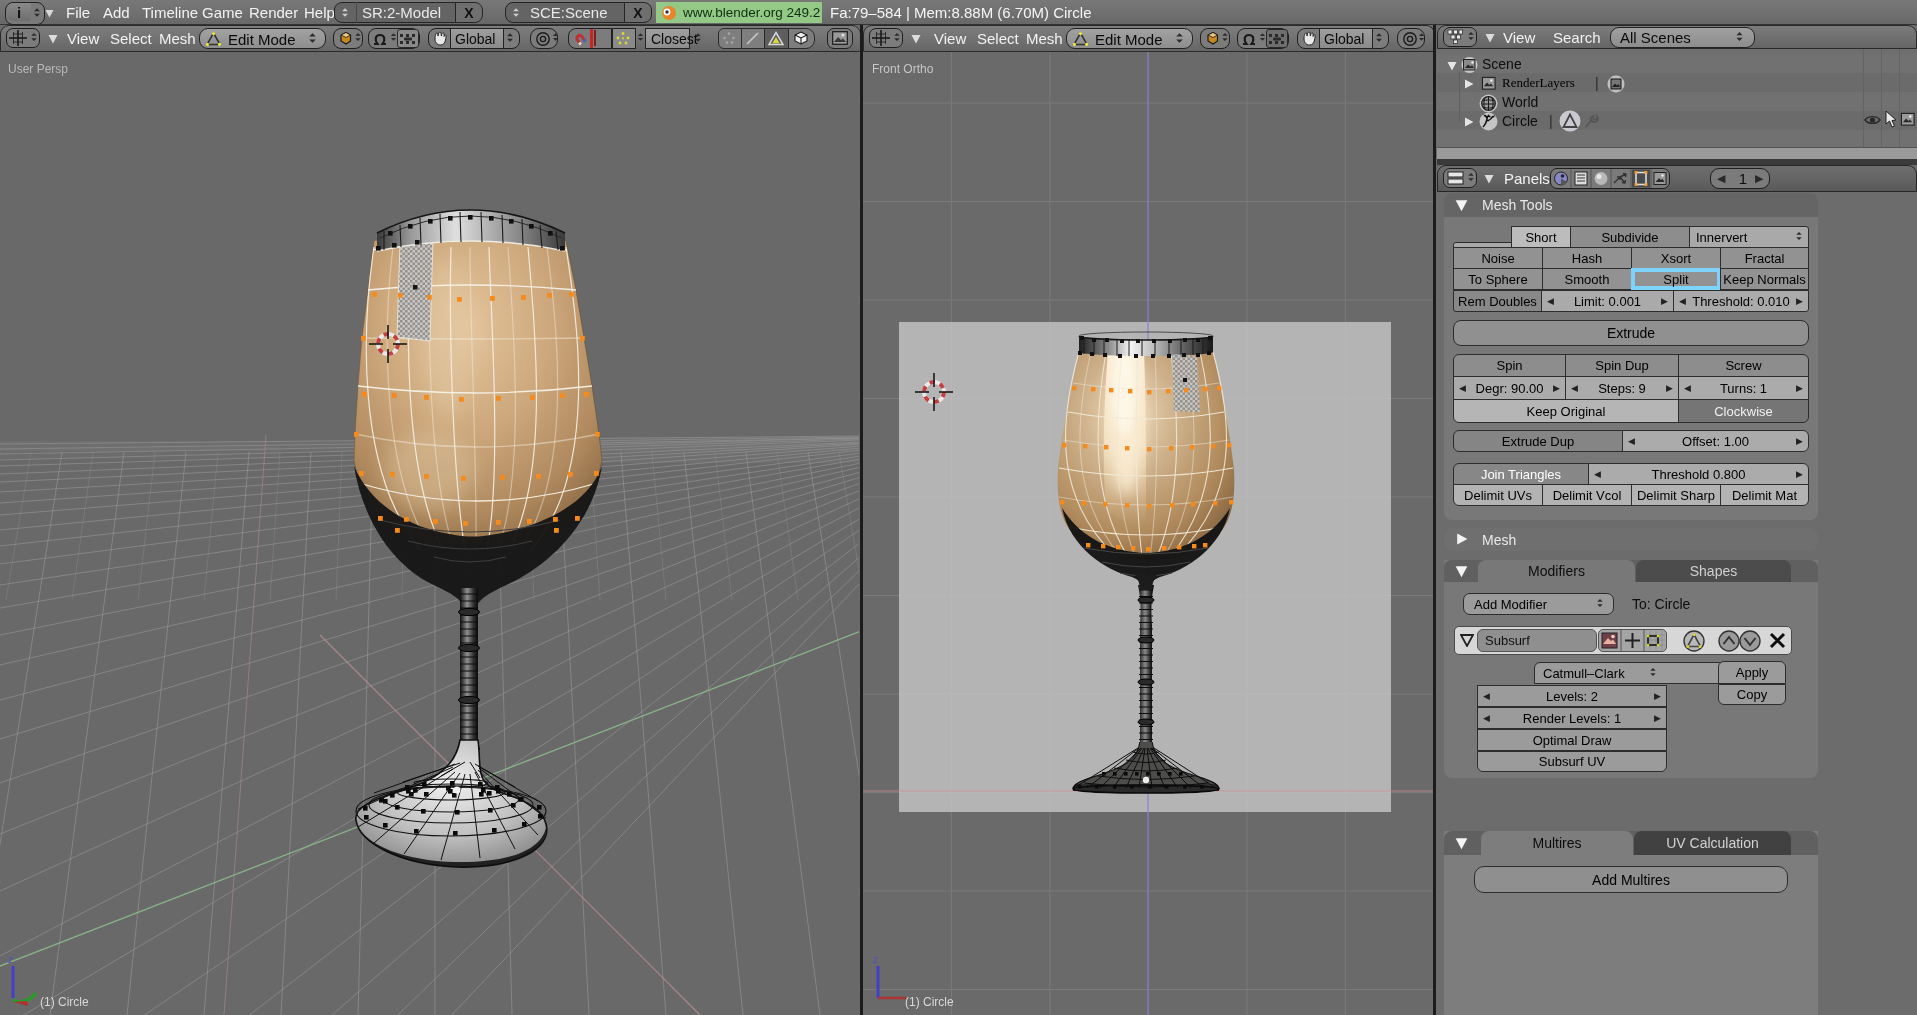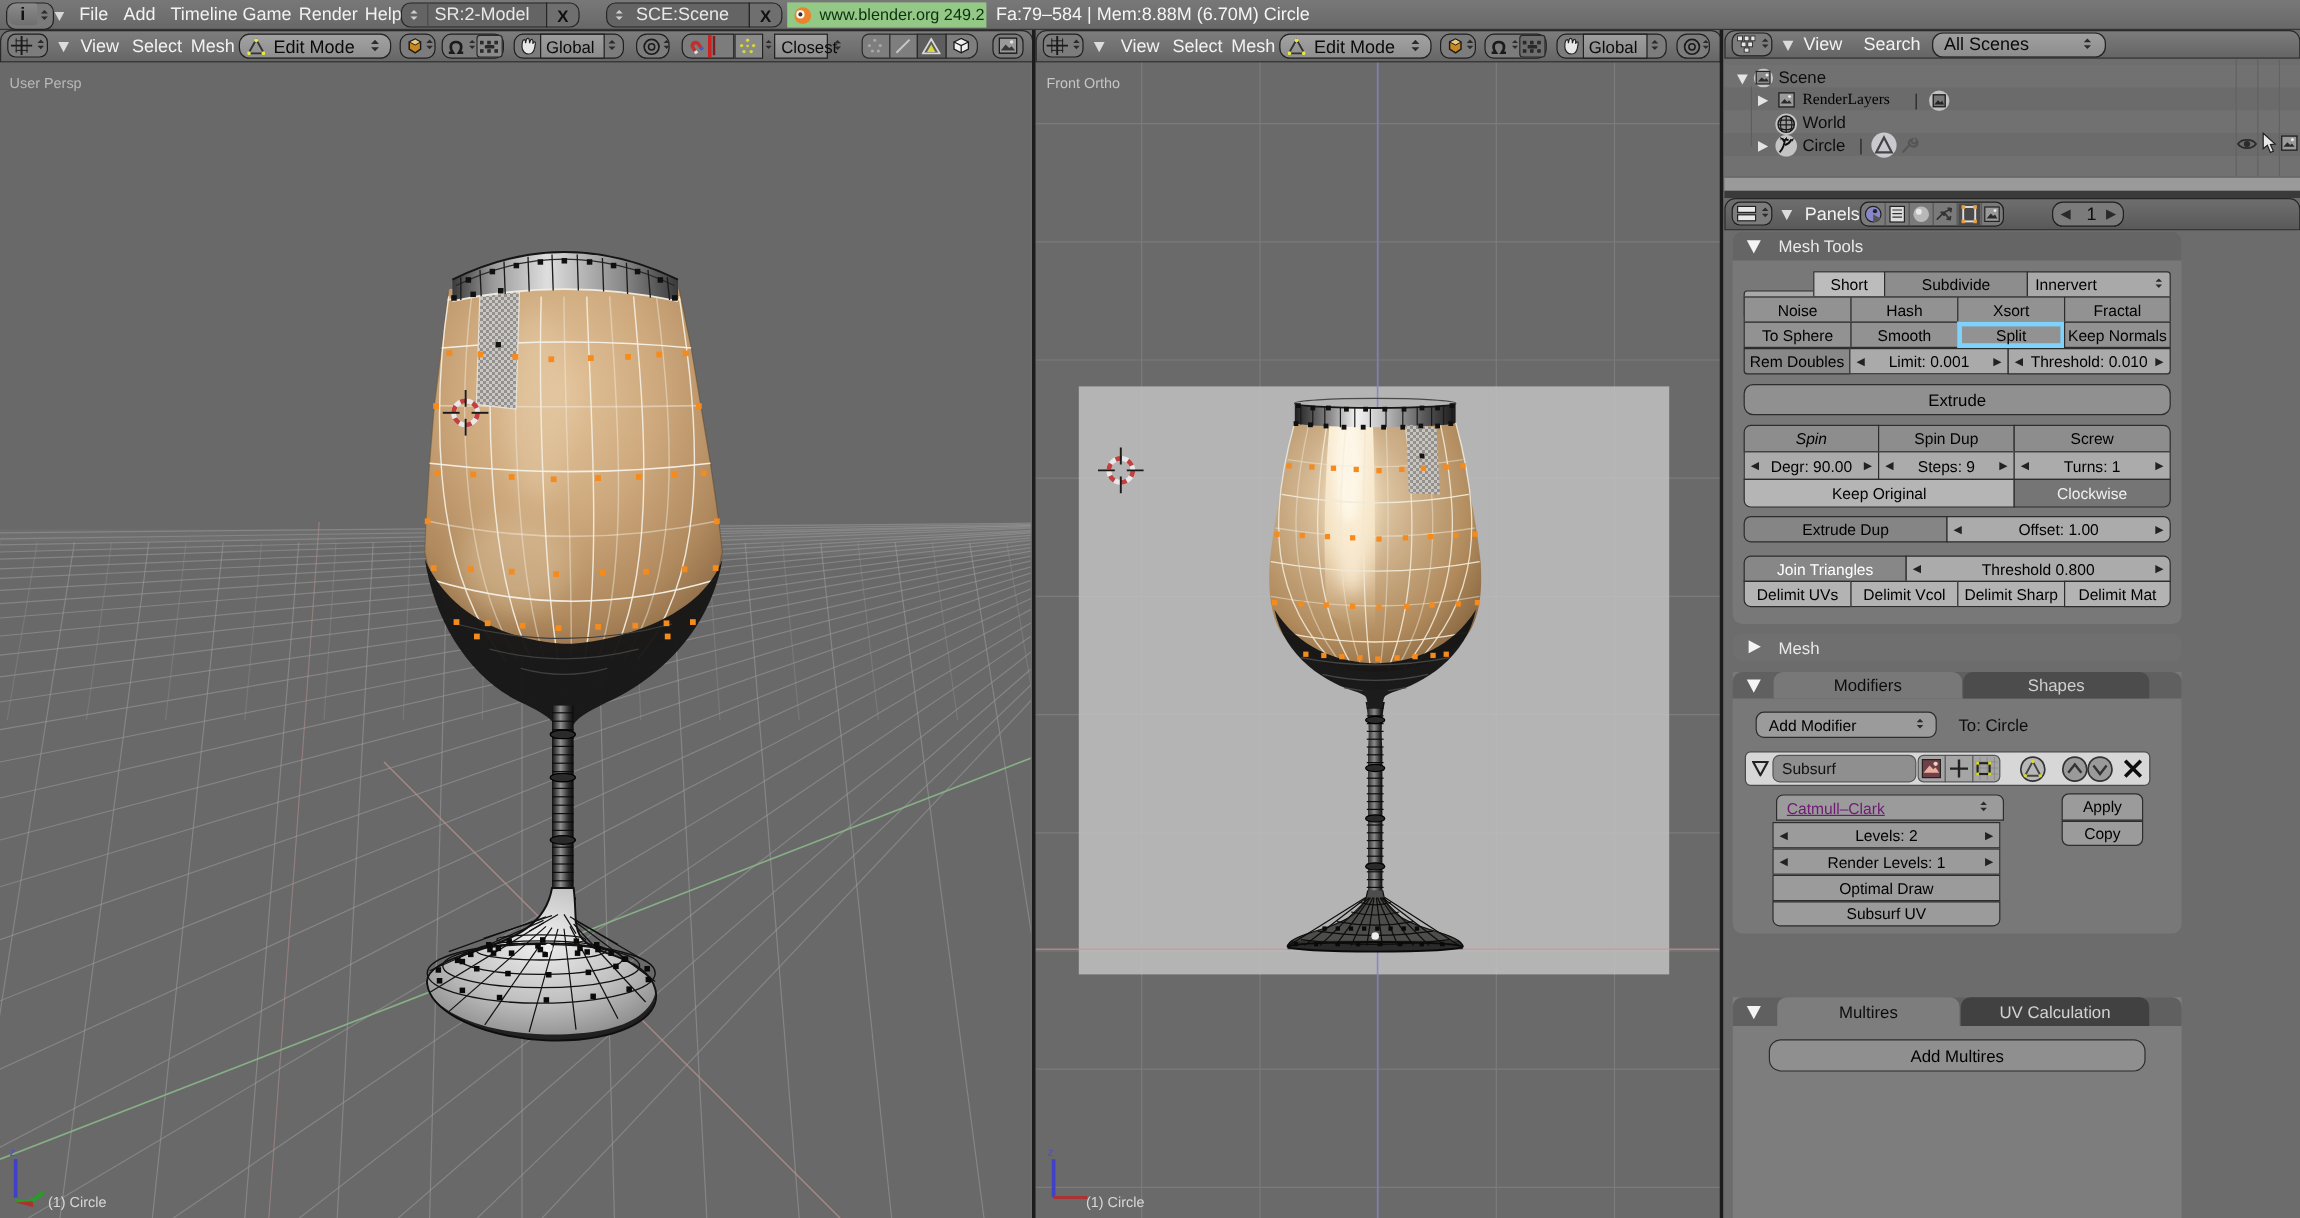--- a/index.html
+++ b/index.html
@@ -1065,21 +1065,21 @@
     <span>Limit: 0.001</span>
   </div>
 <div class="" style="left:1673px;top:290px;width:136px;height:22px;background:#aaaaaa;border:1px solid #2d2d2d;border-radius:0 0 3px 0;display:flex;align-items:center;justify-content:center;font-size:13px;color:#000;box-sizing:border-box;position:absolute;">
     <span style="position:absolute;left:5px;top:50%;transform:translateY(-50%);font-size:9px;color:#222">◀</span>
     <span style="position:absolute;right:5px;top:50%;transform:translateY(-50%);font-size:9px;color:#222">▶</span>
     <span>Threshold: 0.010</span>
   </div>
 <div class="" style="left:1453px;top:320px;width:356px;height:26px;background:#909090;border:1px solid #2d2d2d;border-radius:8px;display:flex;align-items:center;justify-content:center;font-size:14px;color:#000;box-sizing:border-box;">
     <span style="">Extrude</span>
   </div>
-<div class="" style="left:1453px;top:354px;width:113px;height:23px;background:#8d8d8d;border:1px solid #2d2d2d;border-radius:6px 0 0 0;display:flex;align-items:center;justify-content:center;font-size:13px;color:#000;box-sizing:border-box;font-style:italic;">
+<div class="" style="left:1453px;top:354px;width:113px;height:23px;background:#8d8d8d;border:1px solid #2d2d2d;border-radius:6px 0 0 0;display:flex;align-items:center;justify-content:center;font-size:13px;color:#000;box-sizing:border-box;">
     <span style="">Spin</span>
   </div>
 <div class="" style="left:1565px;top:354px;width:114px;height:23px;background:#8d8d8d;border:1px solid #2d2d2d;border-radius:0;display:flex;align-items:center;justify-content:center;font-size:13px;color:#000;box-sizing:border-box;">
     <span style="">Spin Dup</span>
   </div>
 <div class="" style="left:1678px;top:354px;width:131px;height:23px;background:#8d8d8d;border:1px solid #2d2d2d;border-radius:0 6px 0 0;display:flex;align-items:center;justify-content:center;font-size:13px;color:#000;box-sizing:border-box;">
     <span style="">Screw</span>
   </div>
 <div class="" style="left:1453px;top:376px;width:113px;height:24px;background:#ababab;border:1px solid #2d2d2d;border-radius:0;display:flex;align-items:center;justify-content:center;font-size:13px;color:#000;box-sizing:border-box;position:absolute;">
     <span style="position:absolute;left:5px;top:50%;transform:translateY(-50%);font-size:9px;color:#222">◀</span>
@@ -1185,21 +1185,21 @@
   </svg>
 <svg style="position:absolute;left:1718px;top:629px" width="43" height="24" viewBox="0 0 43 24">
 <circle cx="11" cy="12" r="10" fill="#9a9a9a" stroke="#333" stroke-width="1.4"></circle>
 <path d="M5.5 15 L11 8 L16.5 15" fill="none" stroke="#333" stroke-width="2"></path>
 <circle cx="32" cy="12" r="10" fill="#9a9a9a" stroke="#333" stroke-width="1.4"></circle>
 <path d="M26.5 9 L32 16 L37.5 9" fill="none" stroke="#333" stroke-width="2"></path>
   </svg>
 <svg style="position:absolute;left:1768px;top:631px" width="19" height="19" viewBox="0 0 19 19">
 <path d="M3 3 L16 16 M16 3 L3 16" stroke="#0d0d0d" stroke-width="3"></path>
   </svg>
-<div class="" style="left:1480px;top:662px;width:190px;height:22px;background:#9b9b9b;border:1px solid #2d2d2d;border-radius:6px 6px 0 0;box-sizing:border-box;display:flex;align-items:center;font-size:13px;color:#701a75;padding-left:8px;text-decoration:underline;">Catmull–Clark</div>
+<div class="" style="left:1534px;top:662px;width:190px;height:22px;background:#9b9b9b;border:1px solid #2d2d2d;border-radius:6px 6px 0 0;box-sizing:border-box;display:flex;align-items:center;font-size:13px;color:#000000;padding-left:8px;">Catmull–Clark</div>
 <svg style="position:absolute;left:1649px;top:667px" width="8" height="10" viewBox="0 0 9 12">
     <path d="M1.2 4.6 L4.5 1.2 L7.8 4.6 Z M1.2 7.4 L4.5 10.8 L7.8 7.4 Z" fill="#2b2b2b"></path>
   </svg>
 <div class="" style="left:1477px;top:685px;width:190px;height:22px;background:#9b9b9b;border:1px solid #2d2d2d;border-radius:0;display:flex;align-items:center;justify-content:center;font-size:13px;color:#000;box-sizing:border-box;position:absolute;">
     <span style="position:absolute;left:5px;top:50%;transform:translateY(-50%);font-size:9px;color:#222">◀</span>
     <span style="position:absolute;right:5px;top:50%;transform:translateY(-50%);font-size:9px;color:#222">▶</span>
     <span>Levels: 2</span>
   </div>
 <div class="" style="left:1477px;top:707px;width:190px;height:22px;background:#9b9b9b;border:1px solid #2d2d2d;border-radius:0;display:flex;align-items:center;justify-content:center;font-size:13px;color:#000;box-sizing:border-box;position:absolute;">
     <span style="position:absolute;left:5px;top:50%;transform:translateY(-50%);font-size:9px;color:#222">◀</span>

